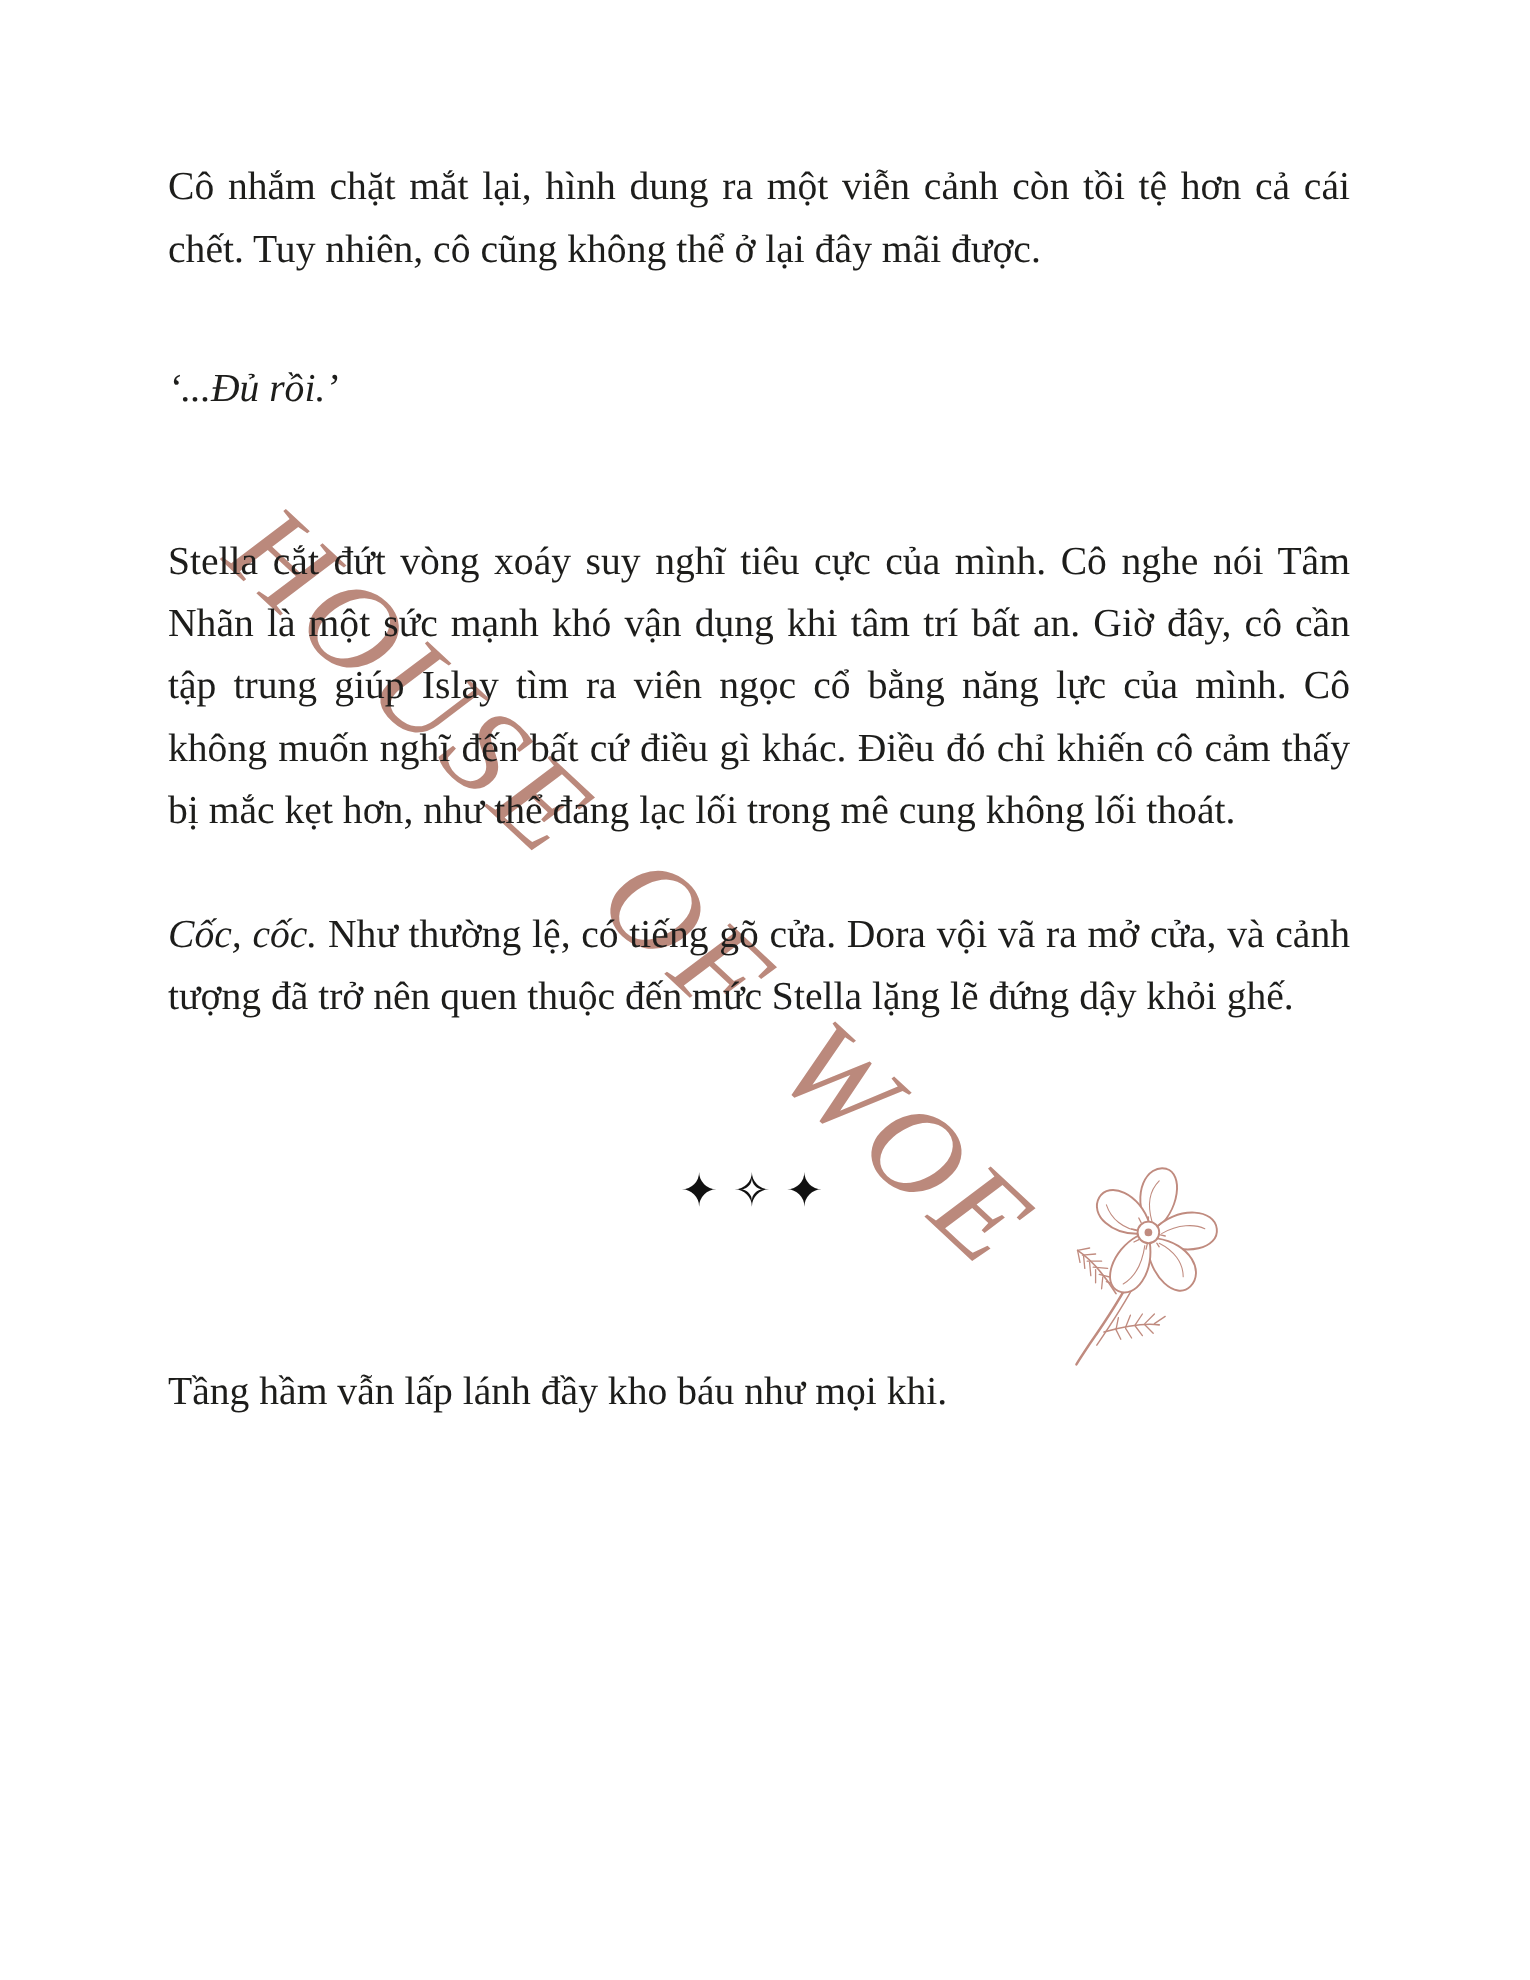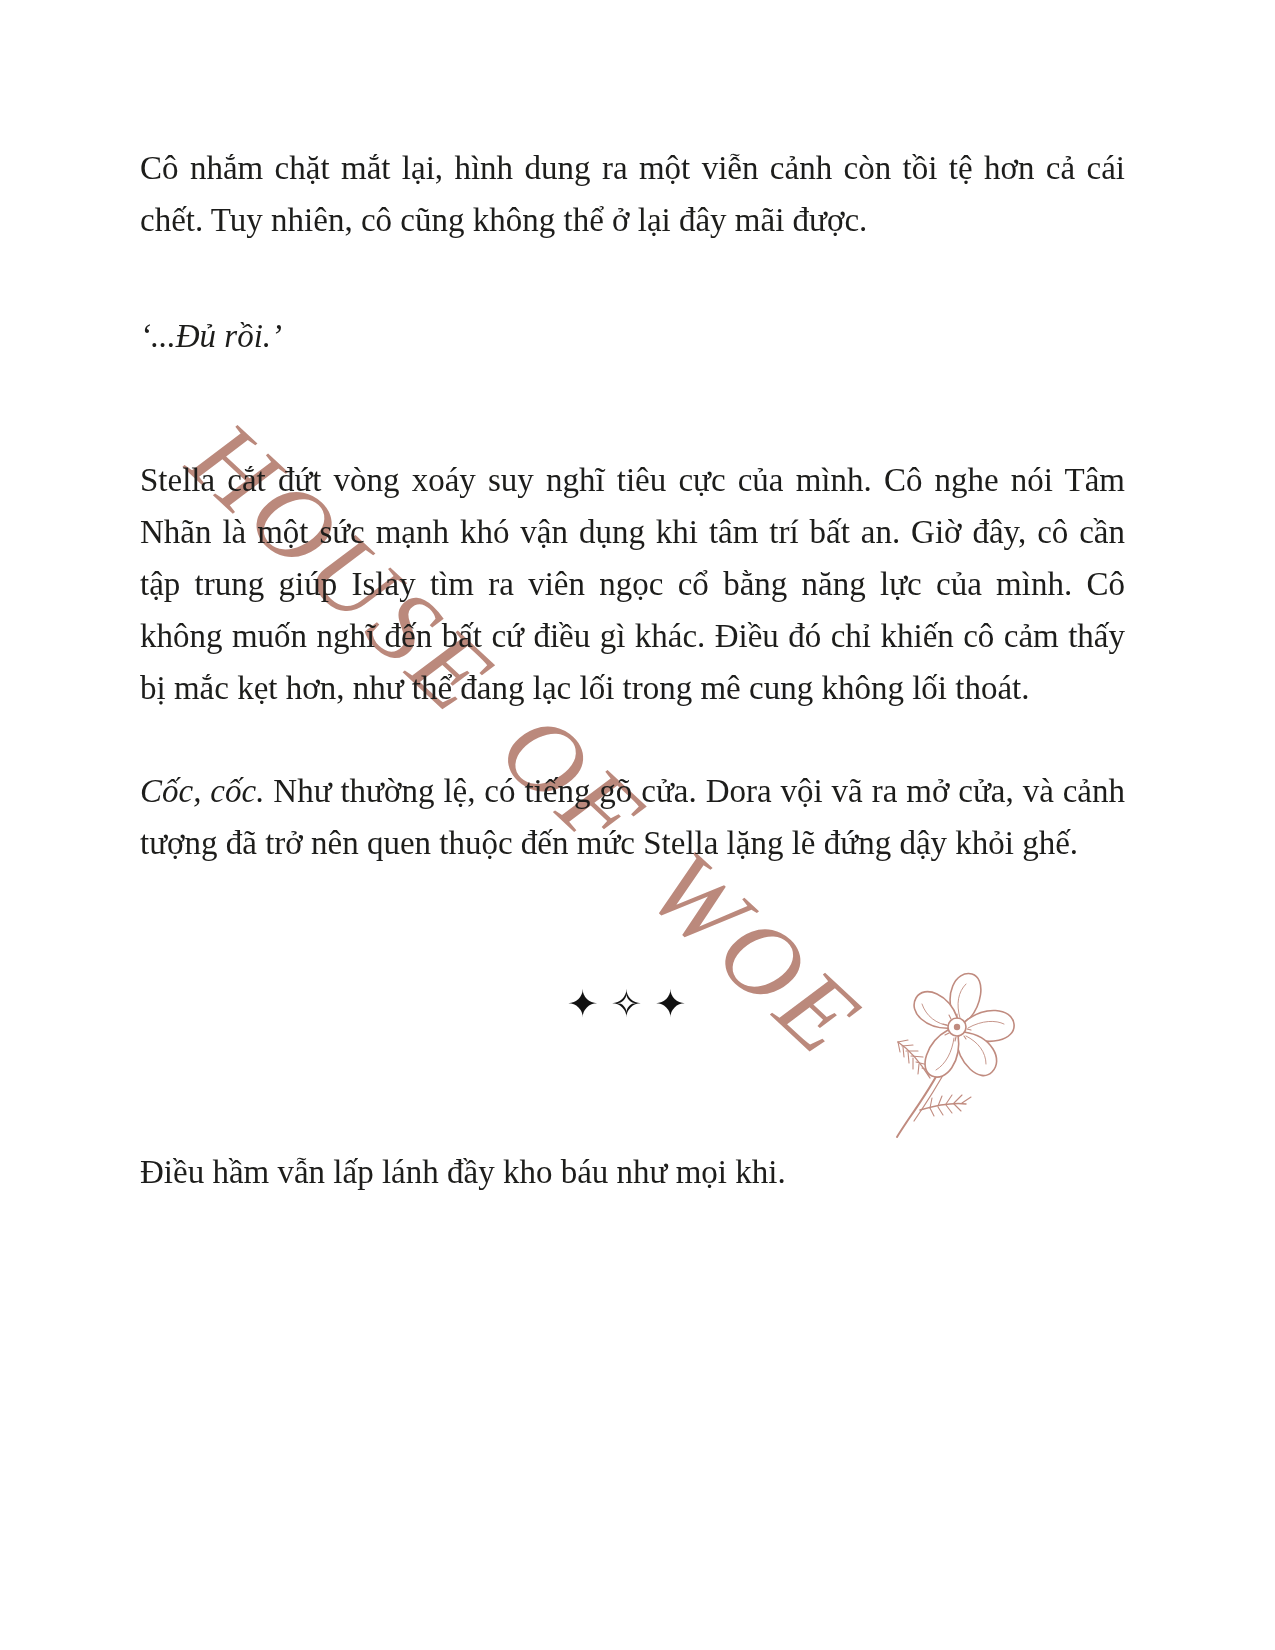--- a/index.html
+++ b/index.html
@@ -45,21 +45,21 @@
     top: 942px;
     width: 165px;
     height: 205px;
     z-index: 2;
   }
 
   
   .content {
     position: absolute;
     left: 140px;
-    top: 142px;
+    top: 130px;
     width: 985px;
     z-index: 3;
     font-size: 33px;
     line-height: 52px;
   }
 
   .content p {
     text-align: justify;
   }
 
@@ -129,16 +129,16 @@
     <p class="p1">Cô nhắm chặt mắt lại, hình dung ra một viễn cảnh còn tồi tệ hơn cả cái chết. Tuy nhiên, cô cũng không thể ở lại đây mãi được.</p>
 
     <p class="p2">‘...Đủ rồi.’</p>
 
     <p class="p3">Stella cắt đứt vòng xoáy suy nghĩ tiêu cực của mình. Cô nghe nói Tâm Nhãn là một sức mạnh khó vận dụng khi tâm trí bất an. Giờ đây, cô cần tập trung giúp Islay tìm ra viên ngọc cổ bằng năng lực của mình. Cô không muốn nghĩ đến bất cứ điều gì khác. Điều đó chỉ khiến cô cảm thấy bị mắc kẹt hơn, như thể đang lạc lối trong mê cung không lối thoát.</p>
 
     <p class="p4"><span class="italic-lead">Cốc, cốc.</span><span> Như thường lệ, có tiếng gõ cửa. Dora vội vã ra mở cửa, và cảnh tượng đã trở nên quen thuộc đến mức Stella lặng lẽ đứng dậy khỏi ghế.</span></p>
 
     <div class="divider">✦✧✦</div>
 
-    <p class="p5">Điều hầm vẫn lấp lánh đầy kho báu như mọi khi.</p>
+    <p class="p5">Tầng hầm vẫn lấp lánh đầy kho báu như mọi khi.</p>
 
   </div>
 </div>
 
 </body></html>

